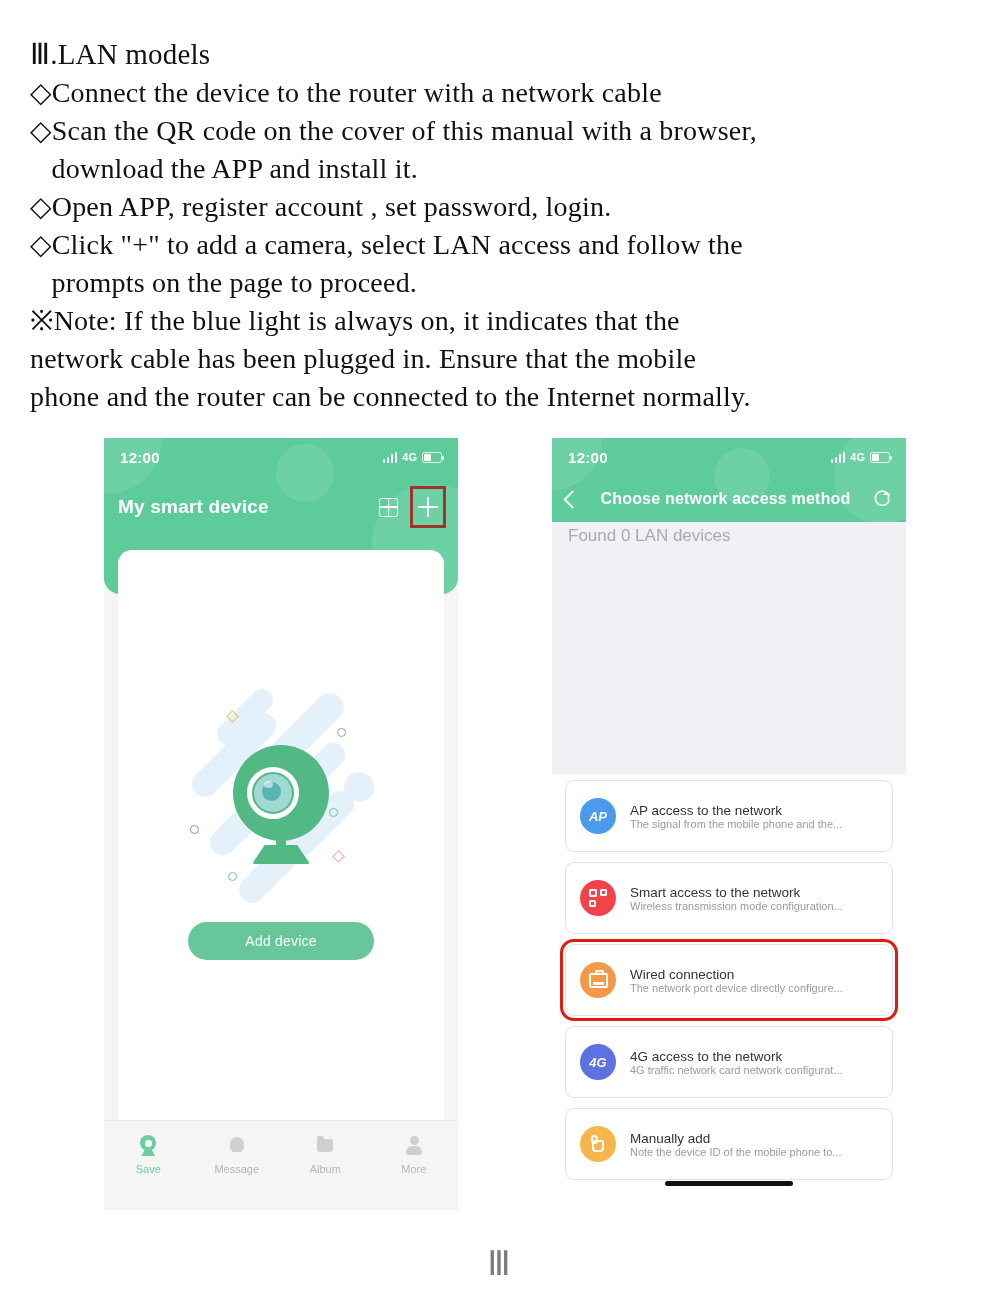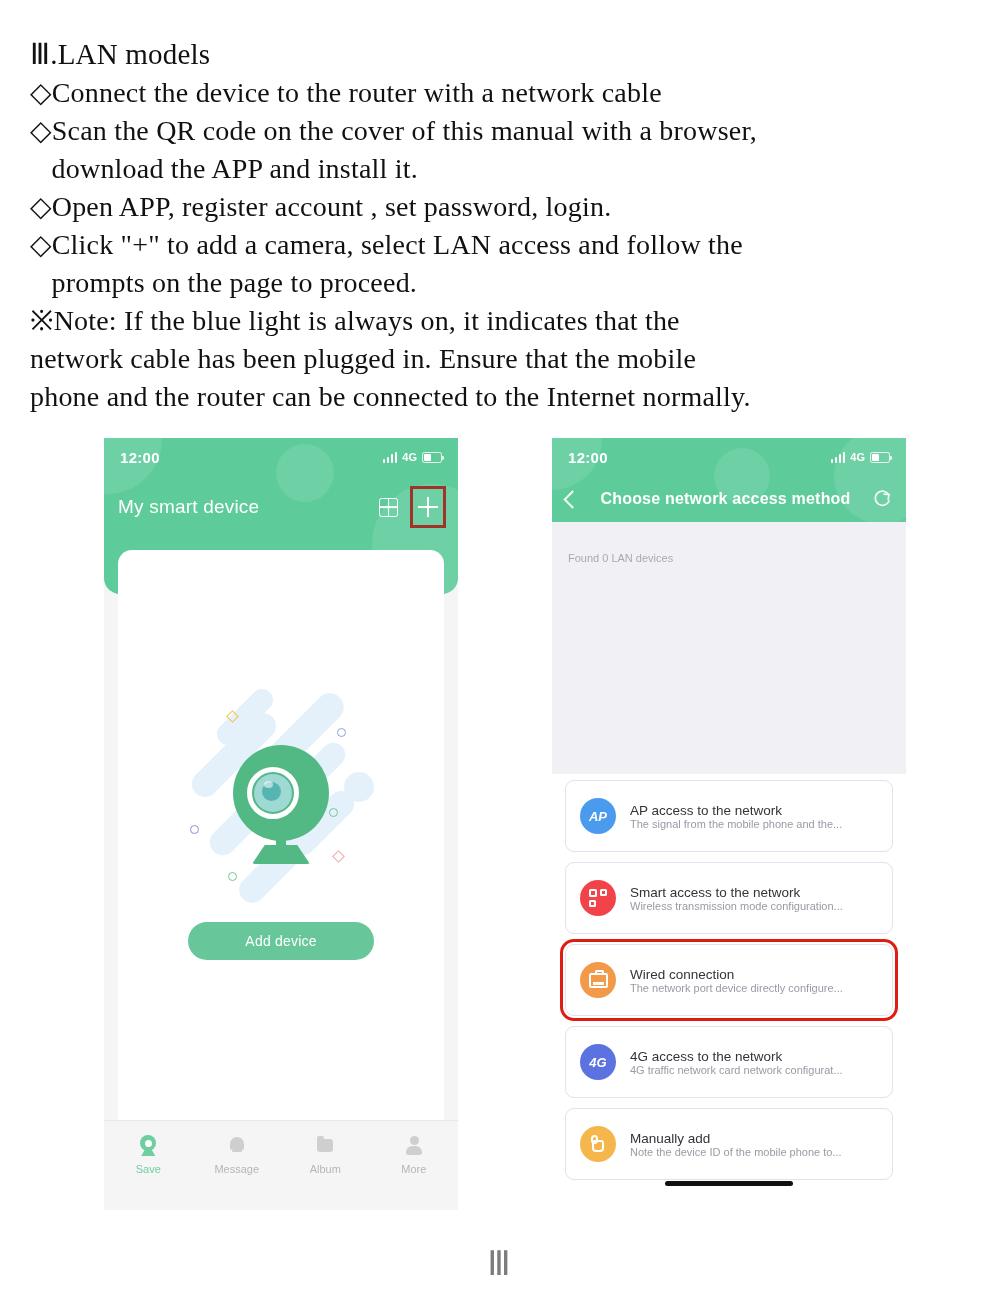--- a/index.html
+++ b/index.html
@@ -157,21 +157,21 @@
     height: 62px;
     display: flex;
     align-items: center;
     justify-content: space-between;
     padding: 0 12px 0 14px;
     box-sizing: border-box;
   }
   .app-title {
     color: #ffffff;
     font-size: 19px;
-    font-weight: normal;
+    font-weight: bold;
     letter-spacing: 0.2px;
   }
   .appbar-actions {
     display: flex;
     align-items: center;
     gap: 12px;
   }
   .grid-icon {
     width: 19px;
     height: 19px;
@@ -468,22 +468,22 @@
     position: absolute;
     left: 0;
     top: 84px;
     width: 100%;
     height: 252px;
     background: #f1f1f5;
   }
   .found-text {
     position: absolute;
     left: 16px;
-    top: 30px;
-    font-size: 11px;
+    top: 4px;
+    font-size: 17px;
     color: #a9a9b2;
   }
 
   .method-list {
     position: absolute;
     left: 0;
     top: 342px;
     width: 100%;
     padding: 0 13px;
     box-sizing: border-box;

